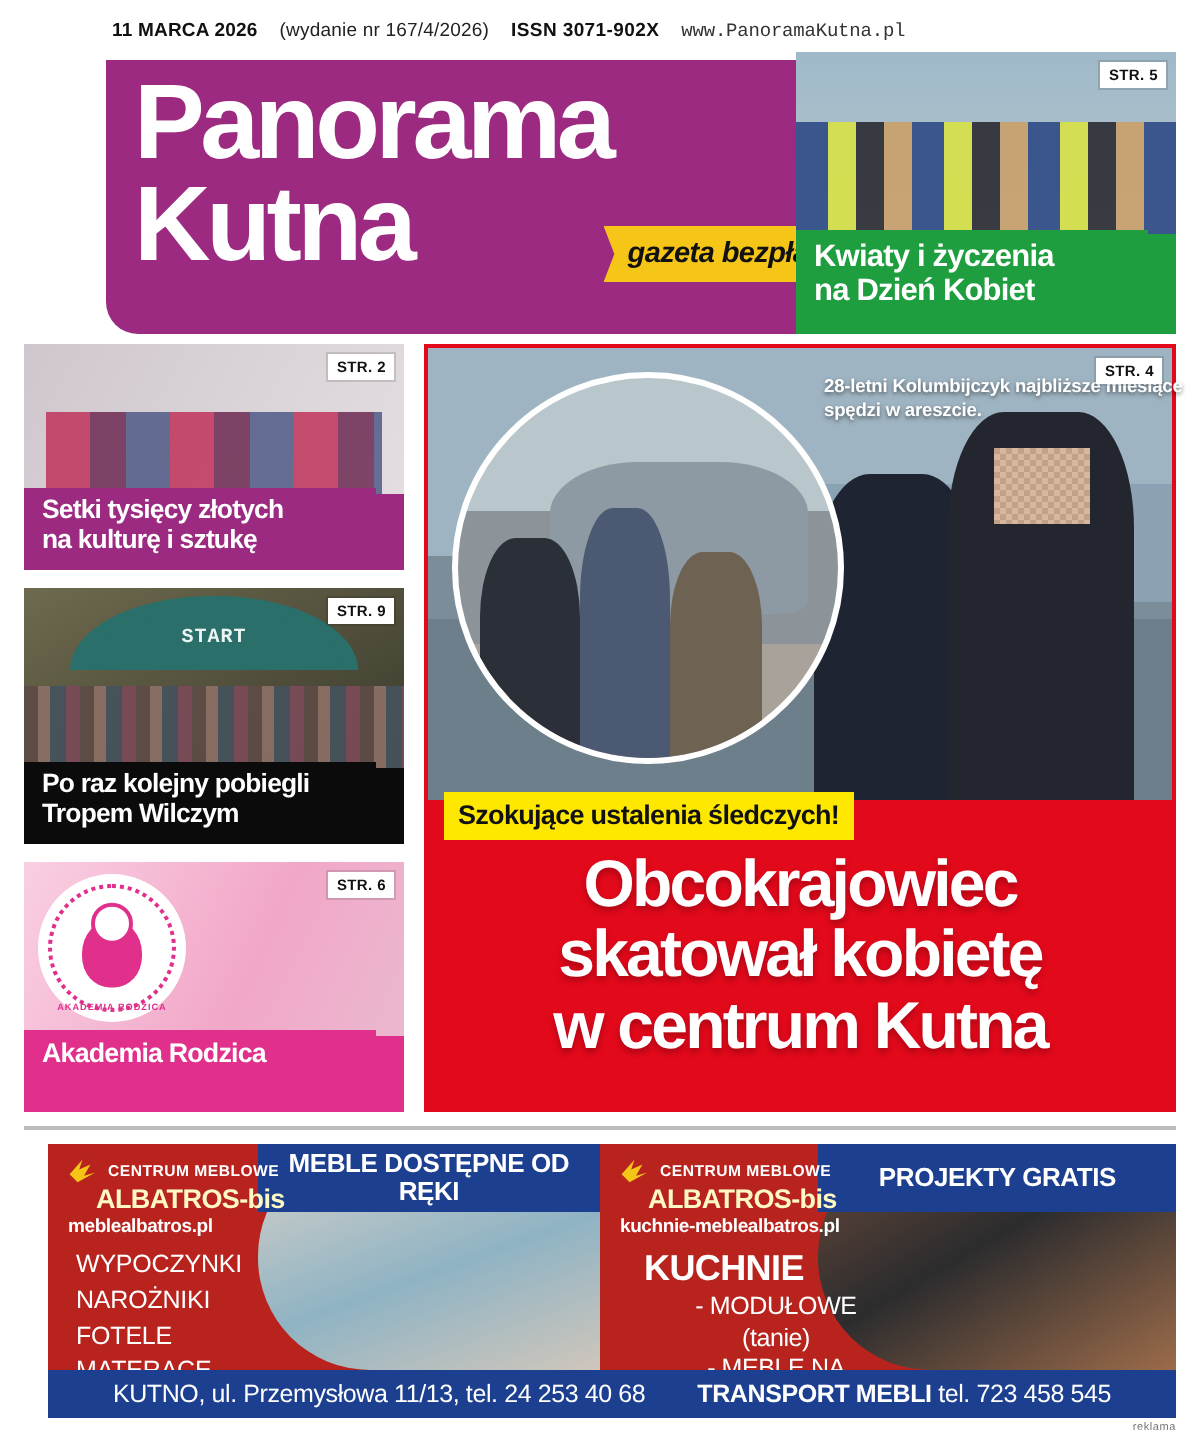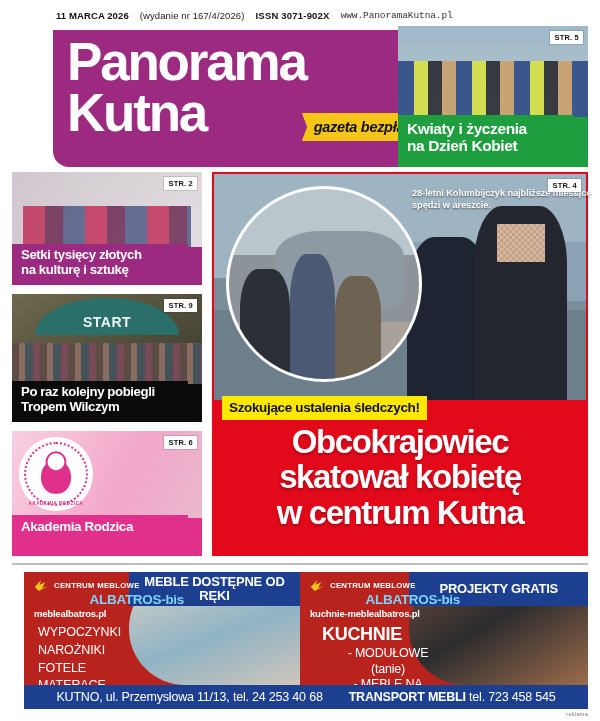--- a/index.html
+++ b/index.html
@@ -78,21 +78,21 @@
   #tile-rodzica .cap { background:#e0308c; font-size:13.4px; height:41px; padding-top:4px; }
 
   
   .start-arch{
     position:absolute; left:12%; top:4%; width:76%; height:42%;
     border:7px solid #2b6f6b; border-bottom:none; border-radius:50% 50% 0 0/100% 100% 0 0;
     background:#2b6f6b;
   }
   .start-arch span{
     position:absolute; left:0; right:0; top:30%;
-    text-align:center; color:#eaf4f3; font-weight:bold; font-size:14px; letter-spacing:.5px;
+    text-align:center; color:#eaf4f3; font-weight:bold; font-size:10px; letter-spacing:.5px;font-family:Liberation Mono, monospace;
   }
   .crowd{ position:absolute; left:0; right:0; bottom:0; height:46%;
     background:repeating-linear-gradient(90deg,#5d4c46 0 7px,#8a6f63 7px 13px,#46525b 13px 21px,#7a4a58 21px 28px); opacity:.95; }
   .baby-logo{
     position:absolute; left:7px; top:6px; width:74px; height:74px; border-radius:50%;
     background:#fff;
   }
   .baby-logo .ring{ position:absolute; inset:5px; border-radius:50%; border:2px dotted #e0308c; }
   .baby-logo .body{ position:absolute; left:50%; top:50%; width:30px; height:34px;
     transform:translate(-50%,-42%); background:#e0308c; border-radius:50% 50% 46% 46%; }
@@ -165,21 +165,21 @@
   .ad-banner{
     position:absolute; top:0; right:0; width:62%; height:34px;
     background:#1d3f8f; color:#fff; font-weight:bold; text-align:center;
     font-size:13px; line-height:1.08; letter-spacing:-.2px;
     display:flex; align-items:center; justify-content:center; padding:2px 6px;
   }
   .ad-logo{ position:absolute; left:10px; top:7px; width:150px; }
   .ad-logo .row1{ display:flex; align-items:center; gap:4px; }
   .bird{ width:16px; height:13px; flex:0 0 auto; }
   .ad-logo .cm{ color:#fff; font-weight:bold; font-size:7.8px; letter-spacing:.25px; }
-  .ad-logo .brand{ color:#7dd3fc; font-weight:bold; font-size:13.5px; letter-spacing:-.3px; margin-left:14px;text-align:right; }
+  .ad-logo .brand{ color:#fef9c3; font-weight:bold; font-size:13.5px; letter-spacing:-.3px; margin-left:14px; }
   .ad-logo .site{ color:#fff; font-weight:bold; font-size:9.5px; letter-spacing:-.2px; margin-top:1px; }
   .ad-list{ position:absolute; left:14px; top:52px; color:#fff; font-weight:normal; }
   #ad-left .ad-list li{ list-style:none; font-size:12.5px; line-height:1.42; letter-spacing:-.1px; }
   #ad-right .ad-head{ position:absolute; left:22px; top:52px; color:#fff; font-weight:bold; font-size:18px; letter-spacing:-.3px; }
   #ad-right .ad-list{ left:8px; top:74px; text-align:center; width:160px; }
   #ad-right .ad-list li{ list-style:none; font-size:12.5px; line-height:1.25; letter-spacing:-.2px; }
 
   #ad-footer{
     position:absolute; left:24px; top:685px; width:564px; height:24px;
     background:#1d3f8f; color:#fff;

